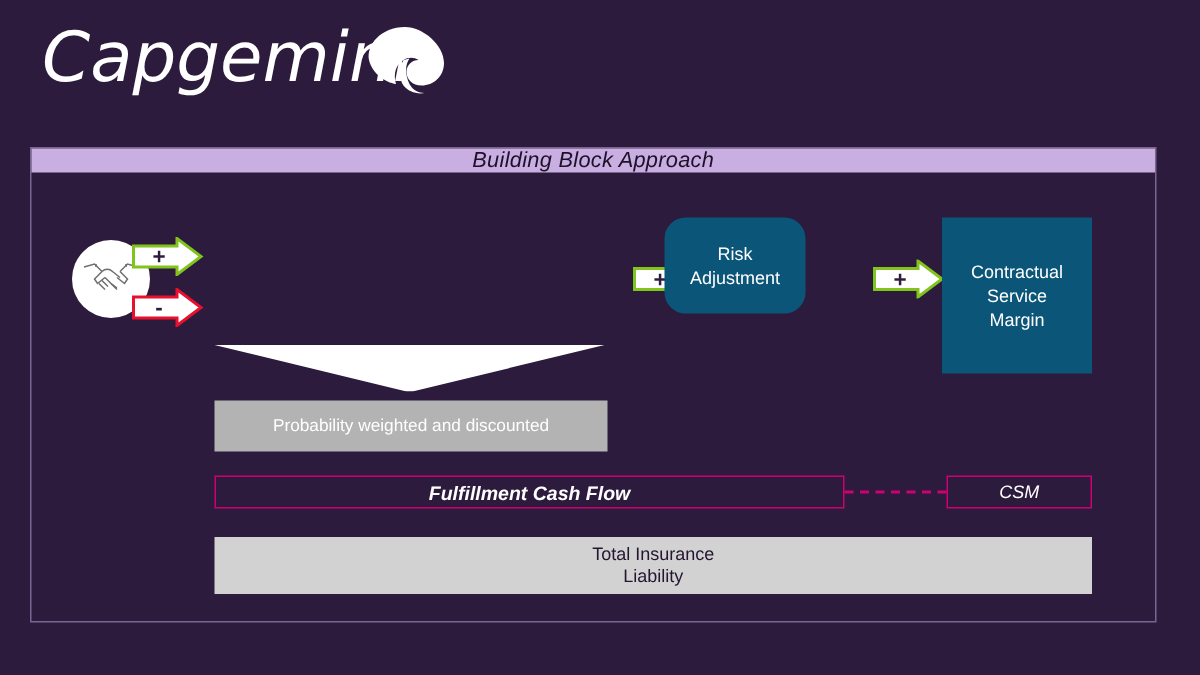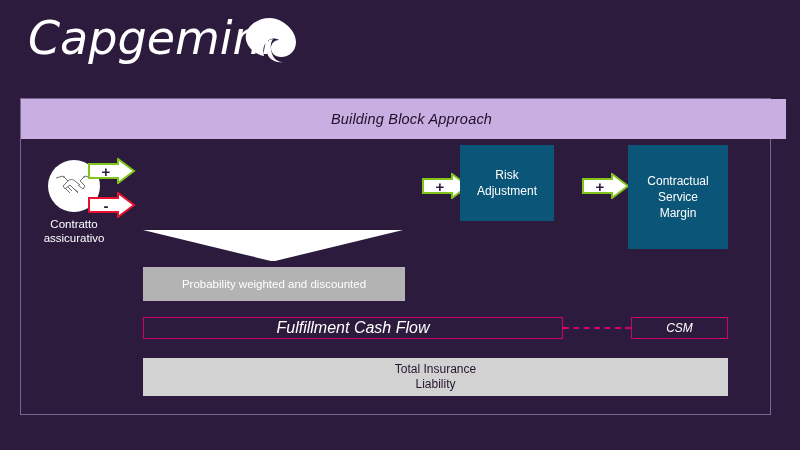--- a/index.html
+++ b/index.html
@@ -49,26 +49,25 @@
     width: 751px;
     height: 317px;
     border: 1px solid #7b6490;
     box-sizing: border-box;
   }
   #title-band {
     position: absolute;
     left: 21px;
     top: 99px;
     width: 749px;
-    height: 40px;
+    height: 16px;
     background: #c9aee2;
     display: flex;
     align-items: center;
     justify-content: center;
-    padding-left: 16px;
   }
   #title-band .title-text {
     font-style: italic;
     font-size: 14.5px;
     color: #1d1028;
     letter-spacing: 0.2px;
   }
 
   
   #contract-group {
@@ -153,21 +152,21 @@
     background: #0a5578;
     display: flex;
     align-items: center;
     justify-content: center;
     text-align: center;
     color: #ffffff;
     font-size: 12px;
     line-height: 16px;
     white-space: pre-line;
   }
-  #risk-adjustment-box        { left: 460px; top: 145px; width: 94px; height: 76px; }
+  #risk-adjustment-box        { left: 443px; top: 145px; width: 94px; height: 64px; border-radius: 14px; }
   #contractual-service-margin { left: 628px; top: 145px; width: 100px; height: 104px; }
 
   
   #funnel {
     position: absolute;
     left: 143px;
     top: 230px;
     width: 260px;
     height: 31px;
   }
@@ -196,21 +195,22 @@
     height: 22px;
     border: 1.5px solid #cf0072;
     box-sizing: border-box;
     display: flex;
     align-items: center;
     justify-content: center;
   }
   #fcf-box .lbl {
     color: #ffffff;
     font-style: italic;
-    font-size: 16px;
+    font-size: 13px;
+    font-weight: bold;
   }
   #fcf-csm-connector {
     position: absolute;
     left: 563px;
     top: 327px;
     width: 68px;
     height: 2px;
     border-top: 2px dashed #cf0072;
   }
   #csm-box {
@@ -284,22 +284,20 @@
           <path d="M13 7 L8 12 L10 15 L15 11"></path>
           <path d="M15 11 L19 15 L23 18"></path>
           <path d="M13 13 L17 17"></path>
           <path d="M11 15 L15 19"></path>
           <path d="M19 15 L23 19"></path>
           <path d="M9 2 L9 4"></path>
           <path d="M29 2 L29 4"></path>
         </g>
       </svg>
     </div>
-    <div id="contract-label">Contratto
-assicurativo</div>
   </div>
 
   <div class="sign-arrow" id="arrow-plus-in">
     <svg width="48" height="26" viewBox="0 0 48 26">
       <path d="M1 6 L30 6 L30 1 L46 13 L30 25 L30 20 L1 20 Z" fill="#ffffff" stroke="#80c41c" stroke-width="2"></path>
     </svg>
     <span class="sym">+</span>
   </div>
 
   <div class="sign-arrow" id="arrow-minus-out">

